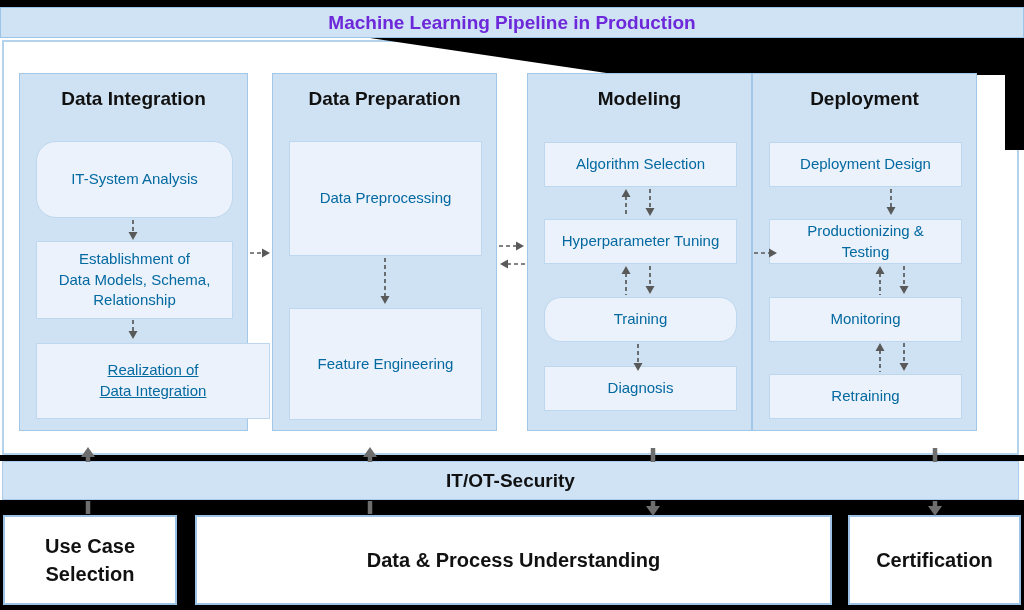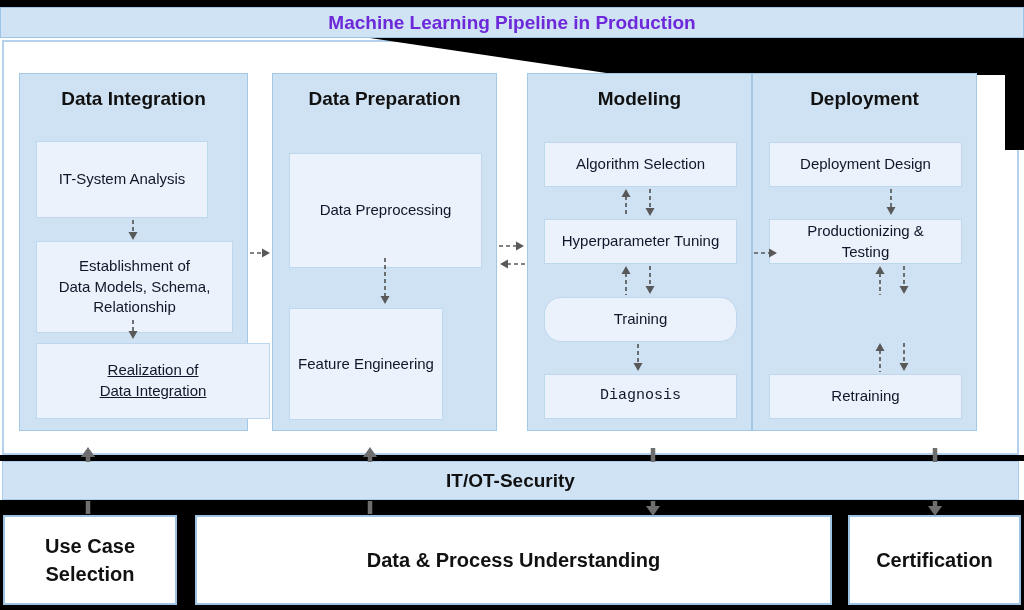--- a/index.html
+++ b/index.html
@@ -28,21 +28,21 @@
     position:absolute;top:73px;height:358px;background:#cfe2f3;
     border:1.5px solid #a3c7e7;box-sizing:border-box;z-index:4;
   }
   .col-title{
     position:absolute;left:0;top:14px;width:100%;text-align:center;
     font-size:19px;font-weight:bold;color:#111;
   }
   .node{
     position:absolute;left:16px;background:#ecf2fb;border:1.5px solid #bdd7ee;
     box-sizing:border-box;display:flex;align-items:center;justify-content:center;
-    text-align:center;font-size:15px;line-height:1.38;color:#0f172a;white-space:pre-line;
+    text-align:center;font-size:15px;line-height:1.38;color:#0369a1;white-space:pre-line;
   }
   
   .security-bar{
     left:2px;top:461px;width:1017px;height:39px;background:#cfe3f5;
     border:1px solid #aacbe9;box-sizing:border-box;z-index:4;
     display:flex;align-items:center;justify-content:center;
     font-size:19px;font-weight:bold;color:#111;
   }
   .black-band-top{left:0;top:455px;width:1024px;height:6px;background:#000;z-index:3;}
   .black-bottom-region{left:0;top:500px;width:1024px;height:110px;background:#000;z-index:3;}
@@ -66,47 +66,48 @@
   </div>
 
   <div class="abs pipeline-container z1"></div>
 
   <svg class="abs layer z2" viewBox="0 0 1024 610">
     <polygon points="370,38 1024,38 1024,150 1005,150 1005,75 780,75 780,113 753,113 753,75 620,75" fill="#000000"></polygon>
   </svg>
 
   <div class="col" style="left:19px;width:229px;">
     <div class="col-title">Data Integration</div>
-    <div class="node" style="top:67px;width:172px;height:77px;">IT-System Analysis</div>
-    <div class="node" style="top:167px;width:197px;height:92px;">Establishment of
+    <div class="node" style="top:67px;width:197px;height:77px;border-radius:20px;">IT-System Analysis</div>
+    <div class="node" style="top:167px;width:197px;height:78px;">Establishment of
 Data Models, Schema,
 Relationship</div>
     <div class="node" style="top:269px;width:234px;height:76px;text-decoration:underline;">Realization of
 Data Integration</div>
   </div>
 
   <div class="col" style="left:272px;width:225px;">
     <div class="col-title">Data Preparation</div>
-    <div class="node" style="top:67px;width:193px;height:115px;margin-top:12px;">Data Preprocessing</div>
-    <div class="node" style="top:234px;width:154px;height:112px;">Feature Engineering</div>
+    <div class="node" style="top:67px;width:193px;height:115px;">Data Preprocessing</div>
+    <div class="node" style="top:234px;width:193px;height:112px;">Feature Engineering</div>
   </div>
 
   <div class="col" style="left:527px;width:225px;">
     <div class="col-title">Modeling</div>
     <div class="node" style="top:68px;width:193px;height:45px;">Algorithm Selection</div>
     <div class="node" style="top:145px;width:193px;height:45px;">Hyperparameter Tuning</div>
     <div class="node" style="top:223px;width:193px;height:45px;border-radius:17px;">Training</div>
-    <div class="node" style="top:300px;width:193px;height:45px;font-family:Liberation Mono, monospace;">Diagnosis</div>
+    <div class="node" style="top:292px;width:193px;height:45px;">Diagnosis</div>
   </div>
 
   <div class="col" style="left:752px;width:225px;">
     <div class="col-title">Deployment</div>
     <div class="node" style="top:68px;width:193px;height:45px;">Deployment Design</div>
     <div class="node" style="top:145px;width:193px;height:45px;">Productionizing &amp;
 Testing</div>
+    <div class="node" style="top:223px;width:193px;height:45px;">Monitoring</div>
     <div class="node" style="top:300px;width:193px;height:45px;">Retraining</div>
   </div>
 
   <div class="abs black-band-top"></div>
   <div class="abs black-bottom-region"></div>
 
   <div class="abs security-bar">
     <span>IT/OT-Security</span>
   </div>
 

